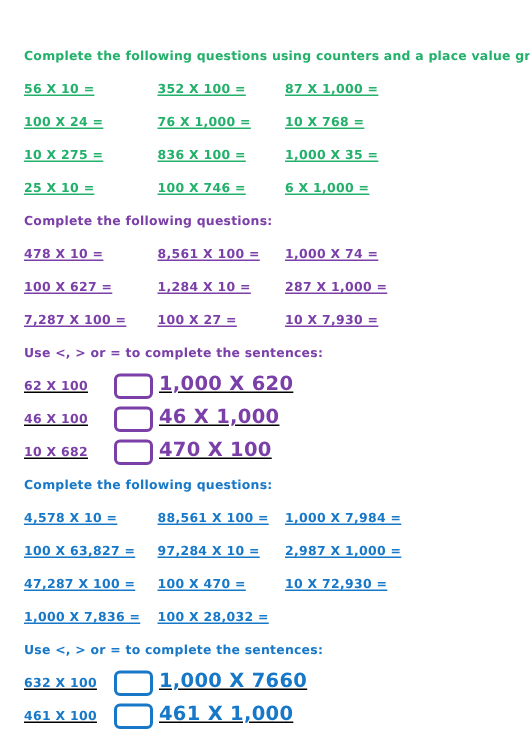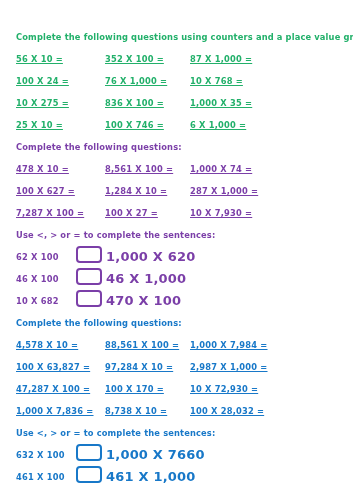--- a/index.html
+++ b/index.html
@@ -43,22 +43,24 @@
     letter-spacing: 0.2px;
     text-decoration: underline;
   }
   .qcell.c1 { width: 89px; }
   .qcell.c2 { width: 85px; }
   .qcell.c3 { width: auto; }
 
   
   .crow {
     display: flex;
+    align-items: center;
     height: 22px;
     white-space: nowrap;
+    text-decoration: underline;
   }
   .cleft {
     font-size: 8.3px;
     font-weight: bold;
     letter-spacing: 0.2px;
     width: 60px;
     line-height: 22px;
   }
   .cbox {
     width: 26px;
@@ -161,26 +163,25 @@
       <span class="qcell c2">88,561 X 100 =</span>
       <span class="qcell c3">1,000 X 7,984 =</span>
     </div>
     <div class="qrow">
       <span class="qcell c1">100 X 63,827 =</span>
       <span class="qcell c2">97,284 X 10 =</span>
       <span class="qcell c3">2,987 X 1,000 =</span>
     </div>
     <div class="qrow">
       <span class="qcell c1">47,287 X 100 =</span>
-      <span class="qcell c2">100 X 170 =</span>
+      <span class="qcell c2">100 X 470 =</span>
       <span class="qcell c3">10 X 72,930 =</span>
     </div>
     <div class="qrow">
       <span class="qcell c1">1,000 X 7,836 =</span>
-      <span class="qcell c2">8,738 X 10 =</span>
       <span class="qcell c3">100 X 28,032 =</span>
     </div>
   </div>
 
   <div class="section blue">
     <div class="heading">Use &lt;, &gt; or = to complete the sentences:</div>
     <div class="crow">
       <span class="cleft">632 X 100</span>
       <span class="cbox"></span>
       <span class="cright">1,000 X 7660</span>

